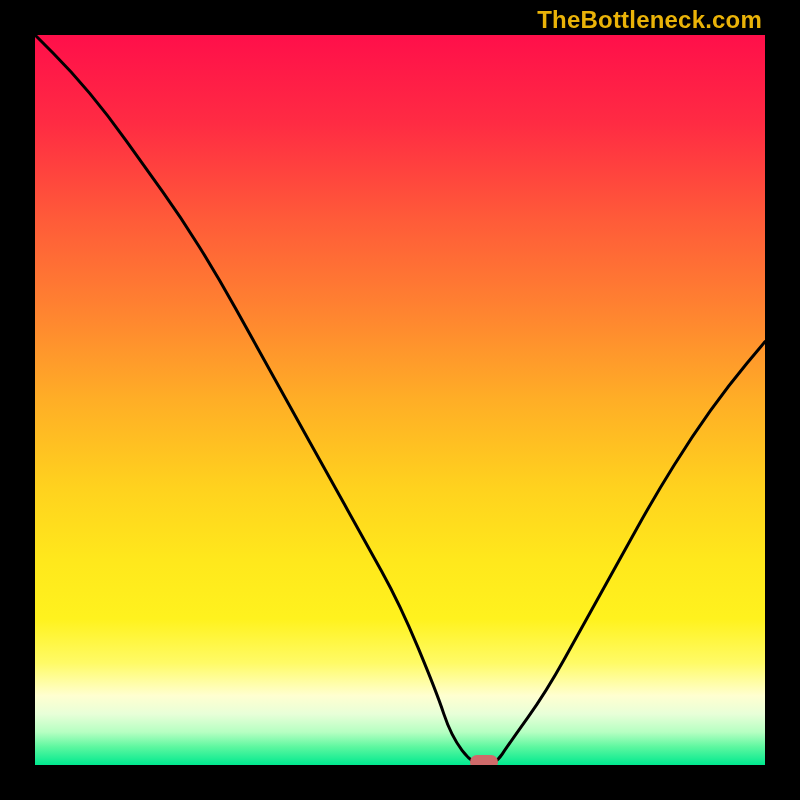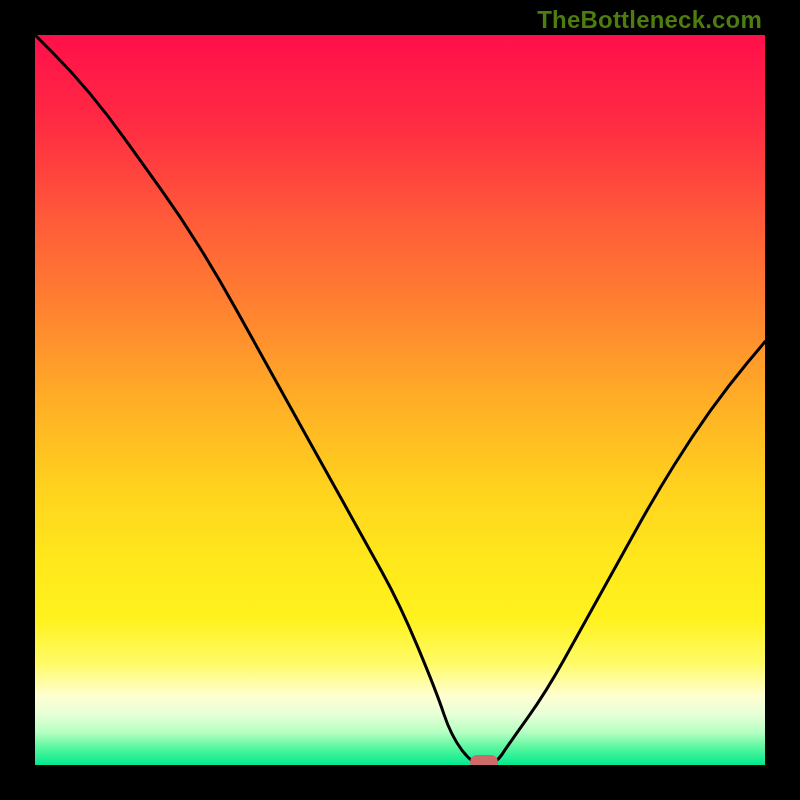--- a/index.html
+++ b/index.html
@@ -32,21 +32,21 @@
     width: 100%;
     height: 100%;
   }
   .watermark {
     position: absolute;
     top: 6px;
     right: 38px;
     font-family: Arial, Helvetica, sans-serif;
     font-size: 24px;
     font-weight: bold;
-    color: #4d7c0f;
+    color: #eab308;
     letter-spacing: 0.2px;
   }
   .marker {
     position: absolute;
     width: 28px;
     height: 14px;
     background: #cf6a6a;
     border-radius: 7px;
   }
 </style>

